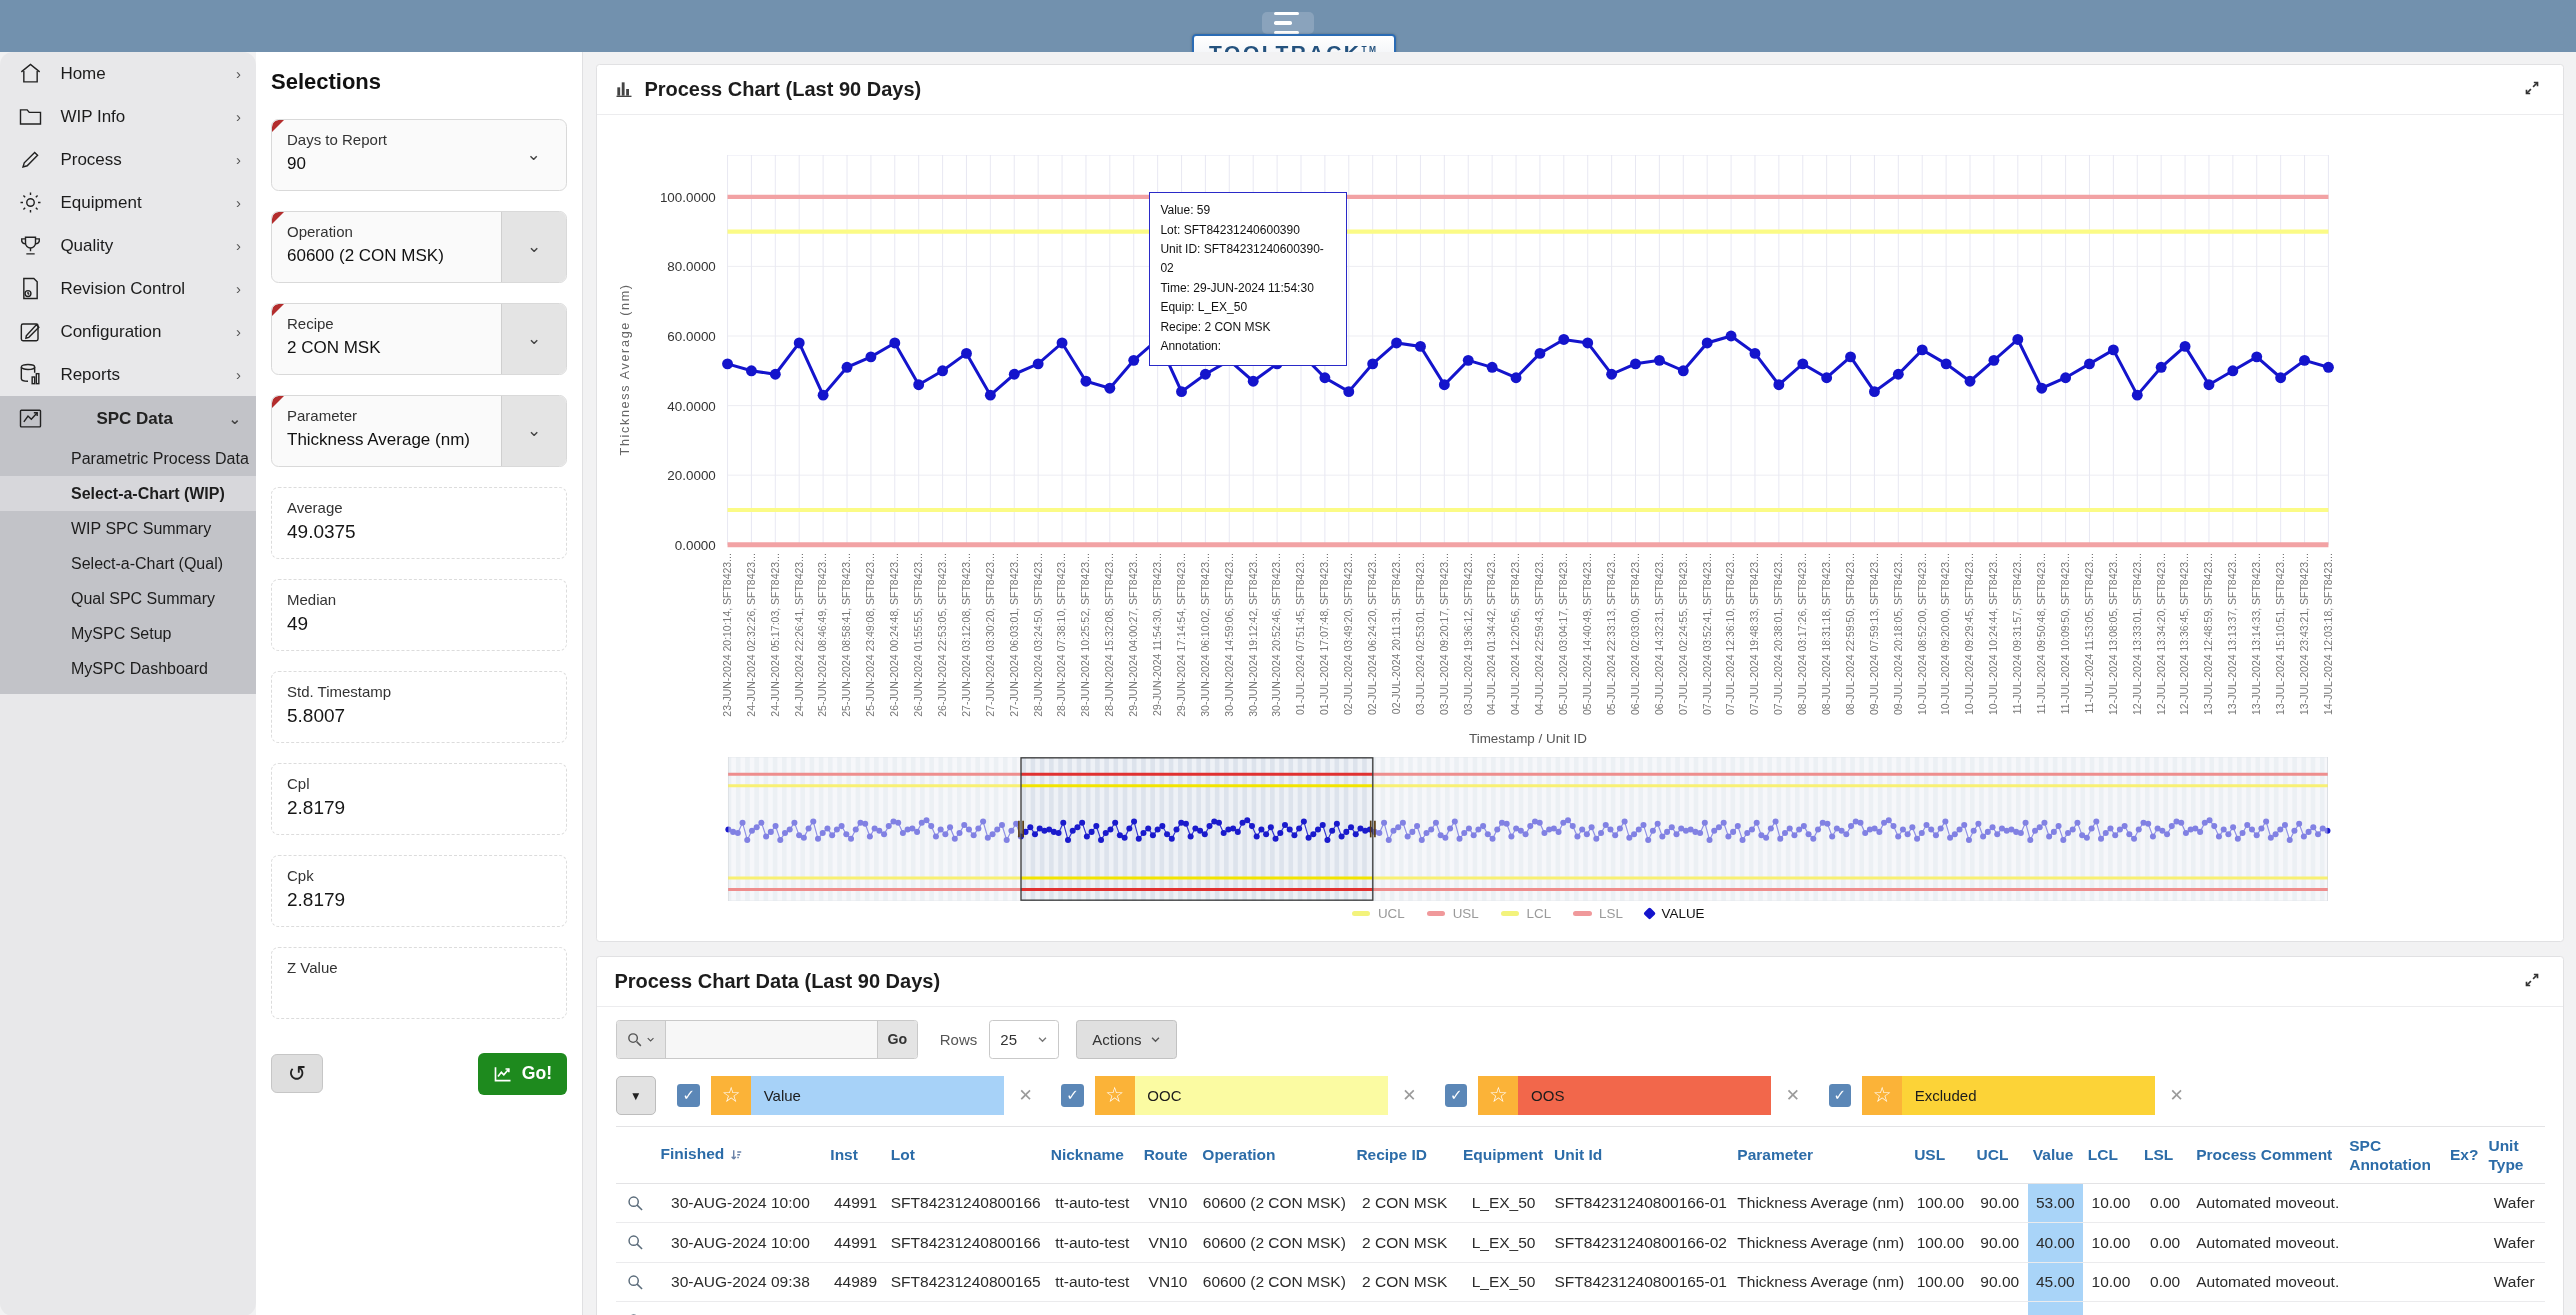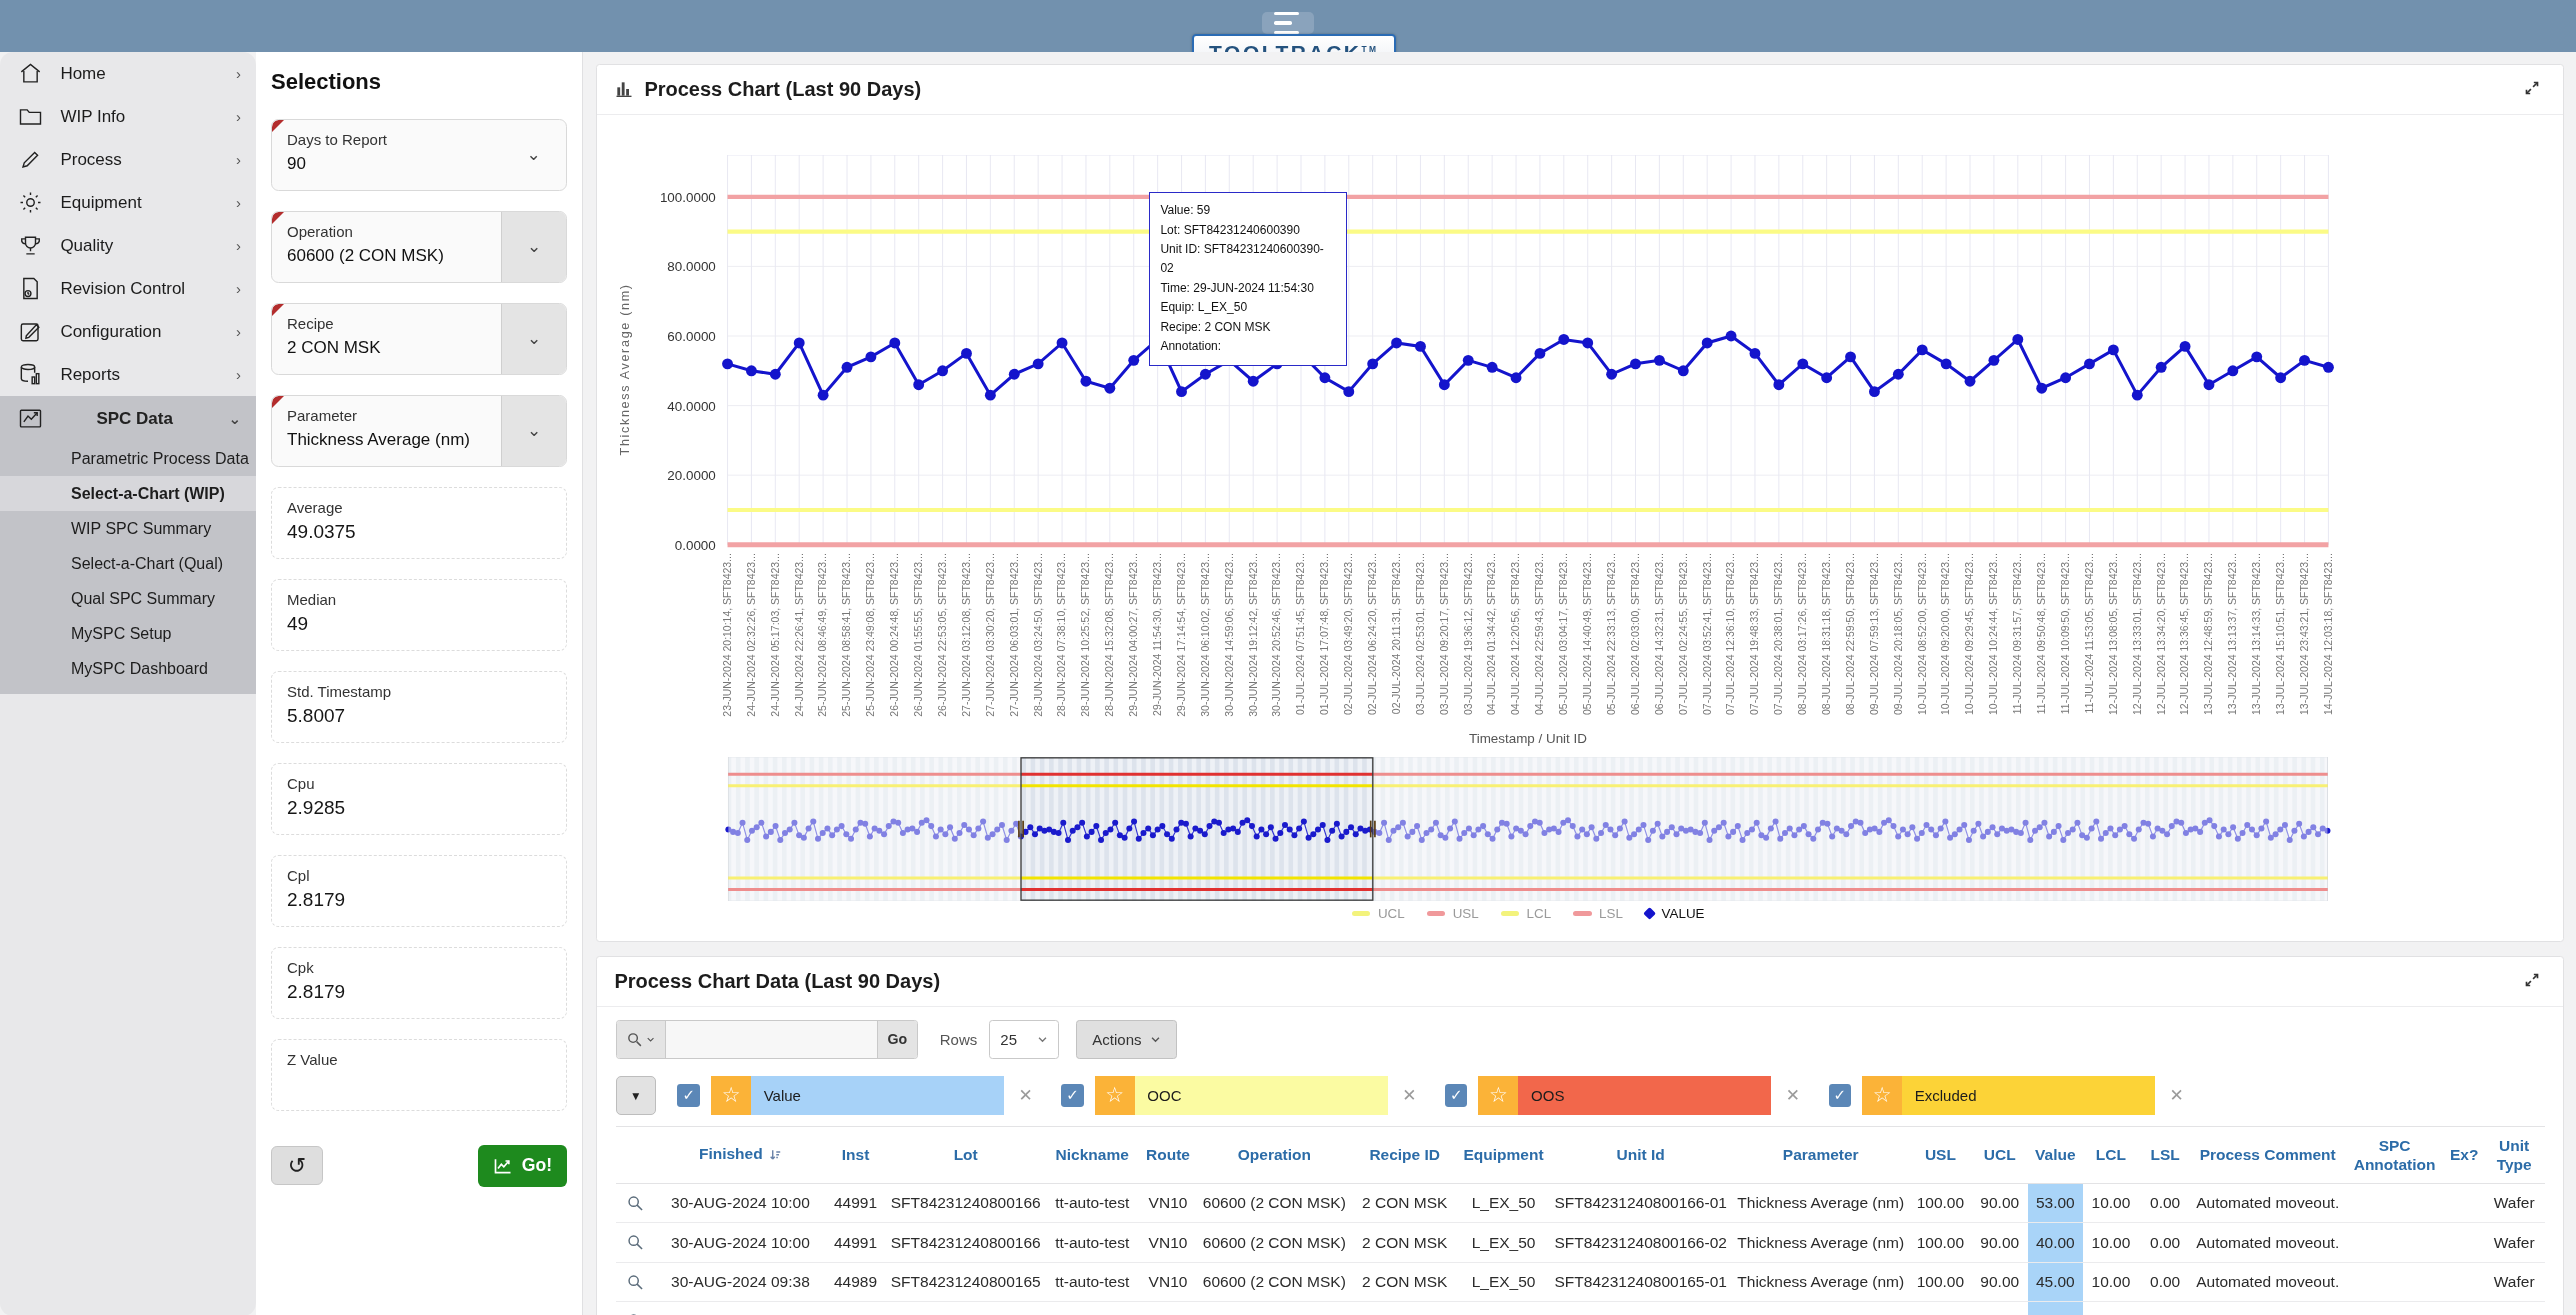--- a/index.html
+++ b/index.html
@@ -98,21 +98,21 @@
   .chip-check { width:22.6px; height:22.6px; background:#5b87b7; border-radius:3.4px; color:#fff; font-size:15px;
     display:flex; align-items:center; justify-content:center; cursor:pointer; }
   .chip { display:flex; height:39px; width:293px; overflow:hidden; cursor:pointer; }
   .chip-star { width:40px; background:#fbb338; color:#fff; font-size:21px; display:flex; align-items:center;
     justify-content:center; flex:none; }
   .chip-label { flex:1; display:flex; align-items:center; padding-left:12.6px; font-size:15px; color:#1c1c1c; }
   .chip-x { font-size:17px; color:#9b9b9b; cursor:pointer; padding:0 3.4px; }
 
   table.data { border-collapse:collapse; margin:0 18.4px; font-size:15.5px; table-layout:fixed; }
   table.data th { color:#2c6ca8; font-weight:700; border-top:0.8px solid #e3e3e5; border-bottom:0.8px solid #e3e3e5;
-    padding:8.4px 5px; text-align:center; line-height:1.25; }
+    padding:8.4px 5px; text-align:left; line-height:1.25; }
   table.data td { padding:10px 5px; border-bottom:0.8px solid #ebebed; text-align:center; color:#2b2b2b; white-space:nowrap; overflow:hidden; }
   td.l, th.l { text-align:left; }
   td.link { color:#4a7fb5; cursor:pointer; }
   td.hl { background:#a9d4f8; }
   .mag-cell svg { display:block; margin:0 auto; cursor:pointer; }
   .sort-ico { vertical-align:-2.5px; margin-left:5px; }
 </style>
 </head>
 <body>
 
@@ -273,24 +273,20 @@
           <div class="dd-label">Average</div>
           <div class="stat-value">49.0375</div>
         </div>
         <div class="stat-card">
           <div class="dd-label">Median</div>
           <div class="stat-value">49</div>
         </div>
         <div class="stat-card">
           <div class="dd-label">Std. Timestamp</div>
           <div class="stat-value">5.8007</div>
-        </div>
-        <div class="stat-card">
-          <div class="dd-label">Cpu</div>
-          <div class="stat-value">2.9285</div>
         </div>
         <div class="stat-card">
           <div class="dd-label">Cpl</div>
           <div class="stat-value">2.8179</div>
         </div>
         <div class="stat-card">
           <div class="dd-label">Cpk</div>
           <div class="stat-value">2.8179</div>
         </div>
         <div class="stat-card">

